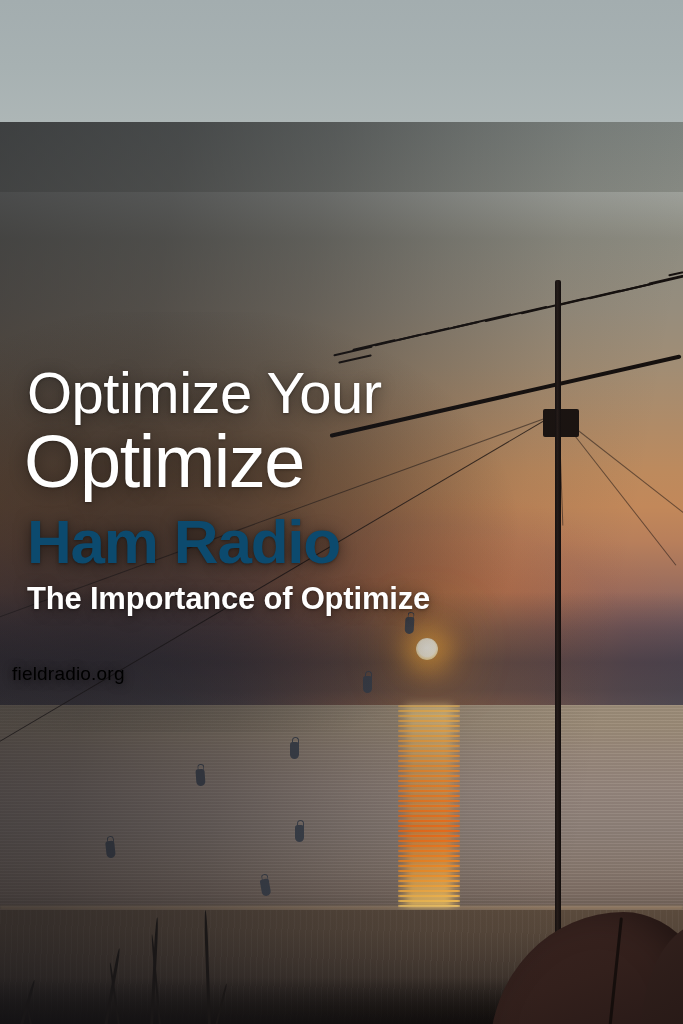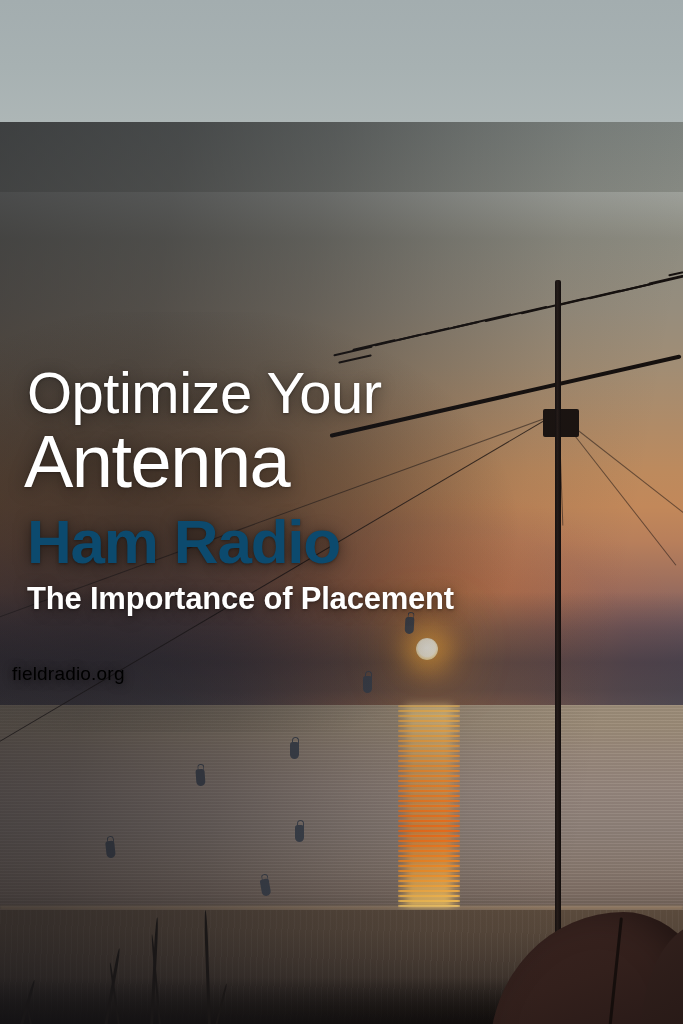--- a/index.html
+++ b/index.html
@@ -356,20 +356,20 @@
     <div class="blade" style="left:214px; top:860px; width:2px; height:48px; transform:rotate(14deg);"></div>
     <div class="blade" style="left:12px;  top:855px; width:3px; height:76px; transform:rotate(16deg);"></div>
     <div class="blade" style="left:38px;  top:880px; width:2px; height:60px; transform:rotate(-12deg);"></div>
 
     <div class="scrim"></div>
     <div class="scrim-v"></div>
   </div>
 
   <div class="textblock">
     <div class="t-line1">Optimize Your</div>
-    <div class="t-line2">Antenna</div>
+    <div class="t-line2">Optimize</div>
     <div class="t-line3">Ham Radio</div>
-    <div class="t-line4">The Importance of Placement</div>
+    <div class="t-line4">The Importance of Optimize</div>
   </div>
 
   <div class="t-url">fieldradio.org</div>
 
 </div>
 
 </body></html>

